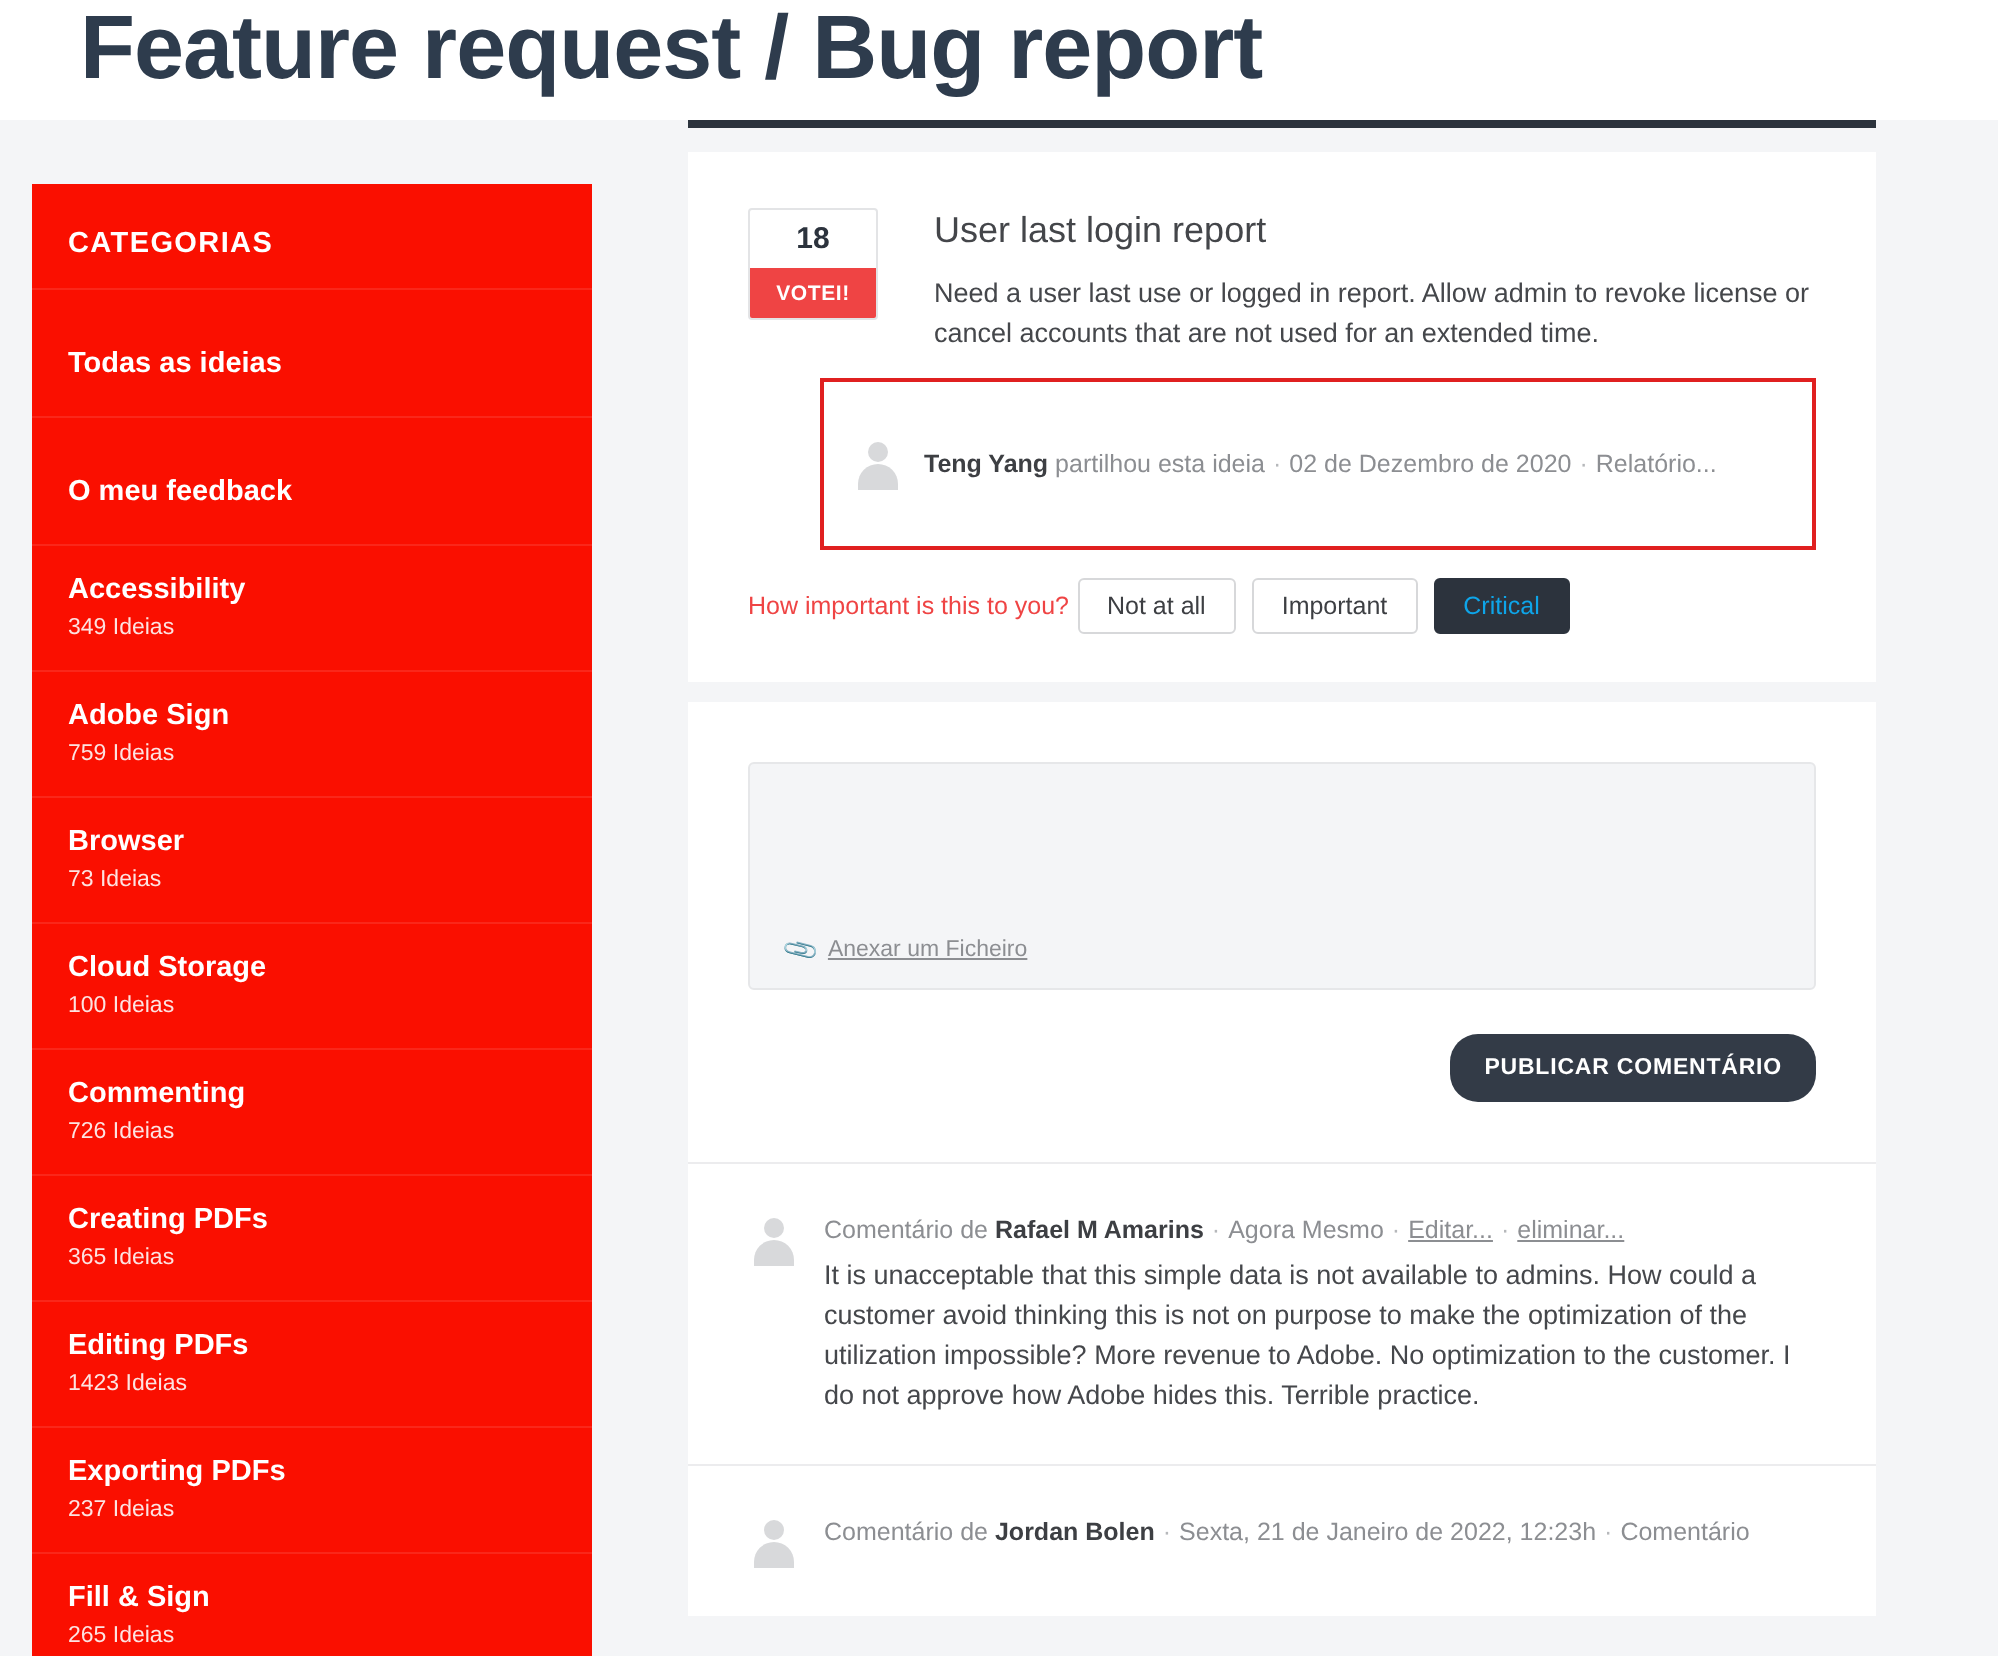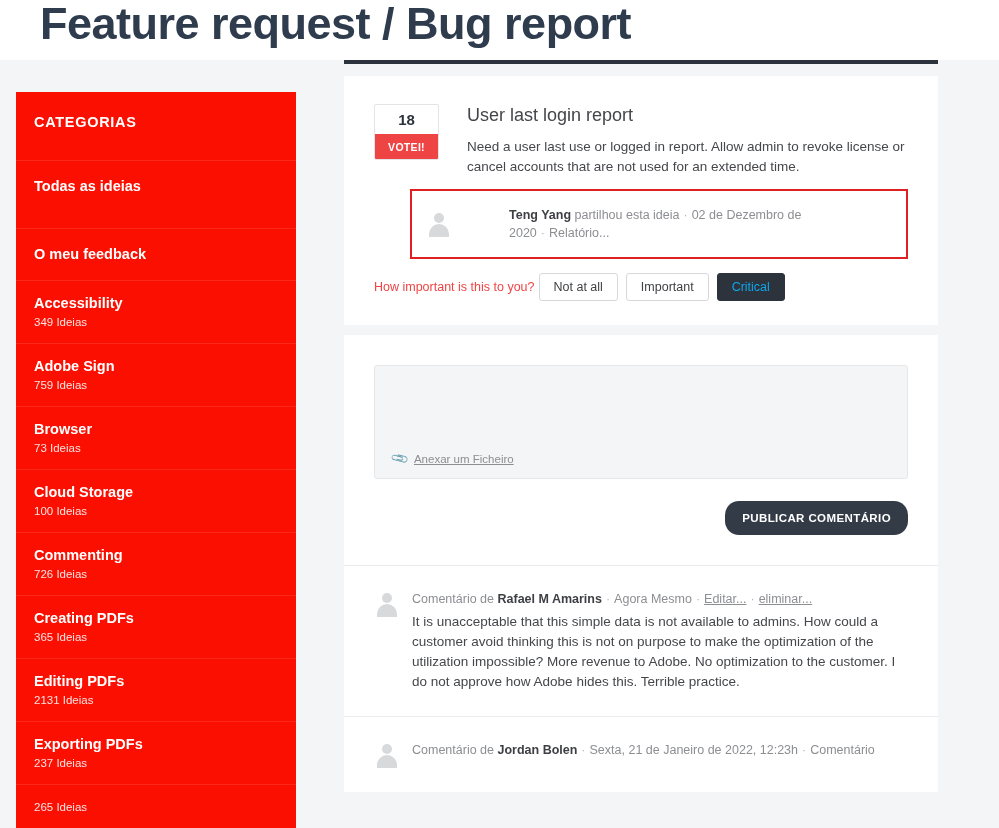--- a/index.html
+++ b/index.html
@@ -48,21 +48,21 @@
     font-size: 14.5px;
     font-weight: 700;
     letter-spacing: 0.7px;
     padding: 22px 18px 14px 18px;
   }
   .cat-item {
     padding: 13px 18px 13px 18px;
     border-top: 1px solid rgba(255,255,255,0.10);
     cursor: pointer;
   }
-  .cat-item.plain { padding-top: 16px; padding-bottom: 16px; margin-top: 16px; }
+  .cat-item.plain { padding-top: 28px; padding-bottom: 16px; }
   .cat-label {
     color: #ffffff;
     font-size: 14.5px;
     font-weight: 700;
     line-height: 19px;
     display: block;
   }
   .cat-count {
     color: #fde3e1;
     font-size: 11.5px;
@@ -135,24 +135,23 @@
   .idea-desc {
     font-size: 13.5px;
     color: #45474b;
     line-height: 20px;
   }
 
   
   .author-box {
     margin: 12px 30px 0 66px;
     border: 2px solid #e02020;
-    padding: 15px 14px;
+    padding: 28px 14px;
     display: flex;
     align-items: center;
-    gap: 47px;
   }
   .avatar {
     width: 26px; height: 26px;
     flex: 0 0 26px;
     margin-right: 10px;
     position: relative;
     overflow: hidden;
   }
   .avatar .head {
     position: absolute;
@@ -299,27 +298,28 @@
       <div class="cat-item">
         <span class="cat-label">Commenting</span>
         <span class="cat-count">726 Ideias</span>
       </div>
       <div class="cat-item">
         <span class="cat-label">Creating PDFs</span>
         <span class="cat-count">365 Ideias</span>
       </div>
       <div class="cat-item">
         <span class="cat-label">Editing PDFs</span>
-        <span class="cat-count">2131 Ideias</span>
+        <span class="cat-count">1423 Ideias</span>
       </div>
       <div class="cat-item">
         <span class="cat-label">Exporting PDFs</span>
         <span class="cat-count">237 Ideias</span>
       </div>
       <div class="cat-item">
+        <span class="cat-label">Fill &amp; Sign</span>
         <span class="cat-count">265 Ideias</span>
       </div>
       <div class="cat-item"></div>
     </div>
 </aside>
 
 <main class="main">
   <div class="top-rule"></div>
 
   <section class="card">

